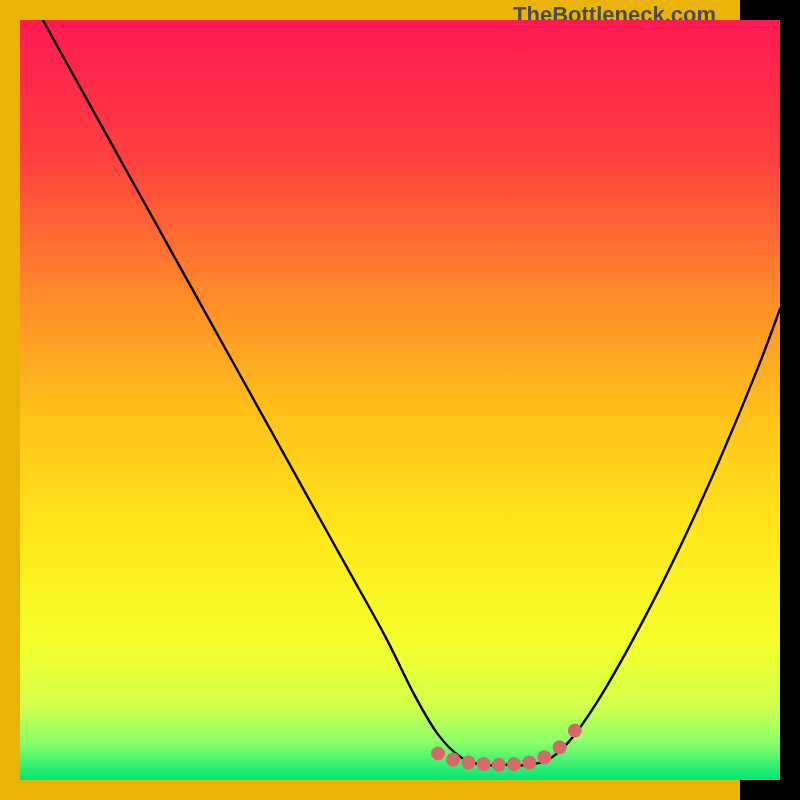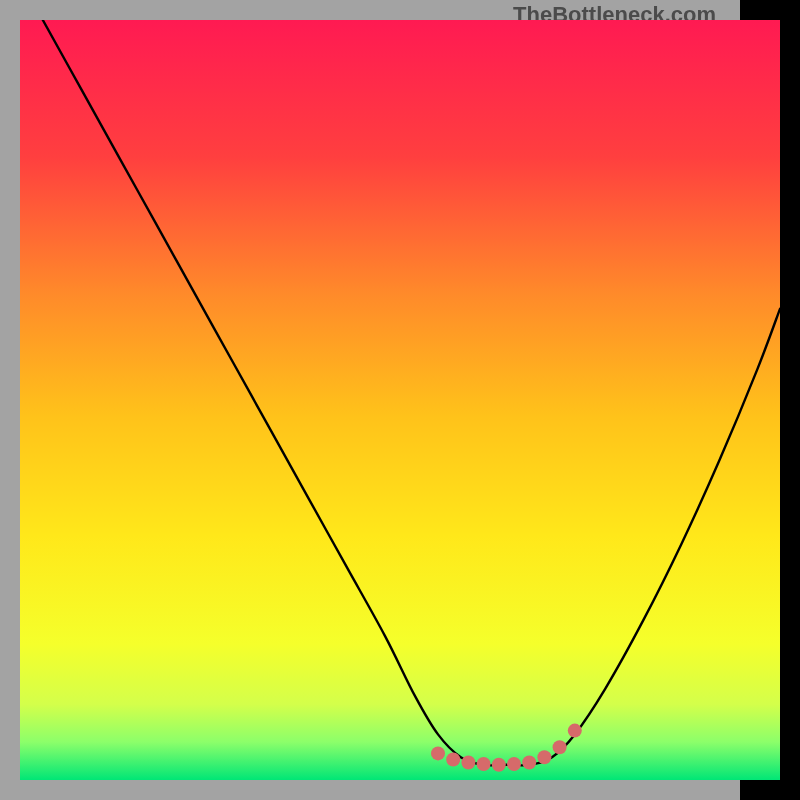--- a/index.html
+++ b/index.html
@@ -1,21 +1,21 @@
 <!DOCTYPE html>
 <html><head>
 <meta charset="utf-8">
 <style>
   * { margin: 0; padding: 0; box-sizing: border-box; }
   html, body { width: 800px; height: 800px; overflow: hidden; background: #000; }
   .frame {
     position: relative;
     width: 740px;
     height: 800px;
-    background: #a3a3a3;
+    background: #eab308;
   }
   .plot-area {
     position: absolute;
     left: 20px;
     top: 20px;
     width: 760px;
     height: 760px;
     overflow: hidden;
   }
   .gradient-bg {

